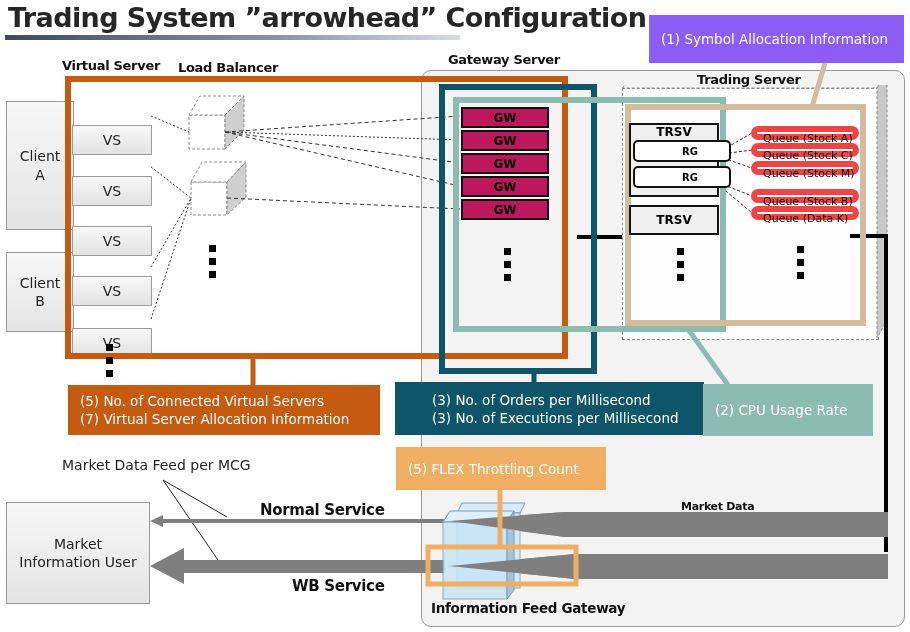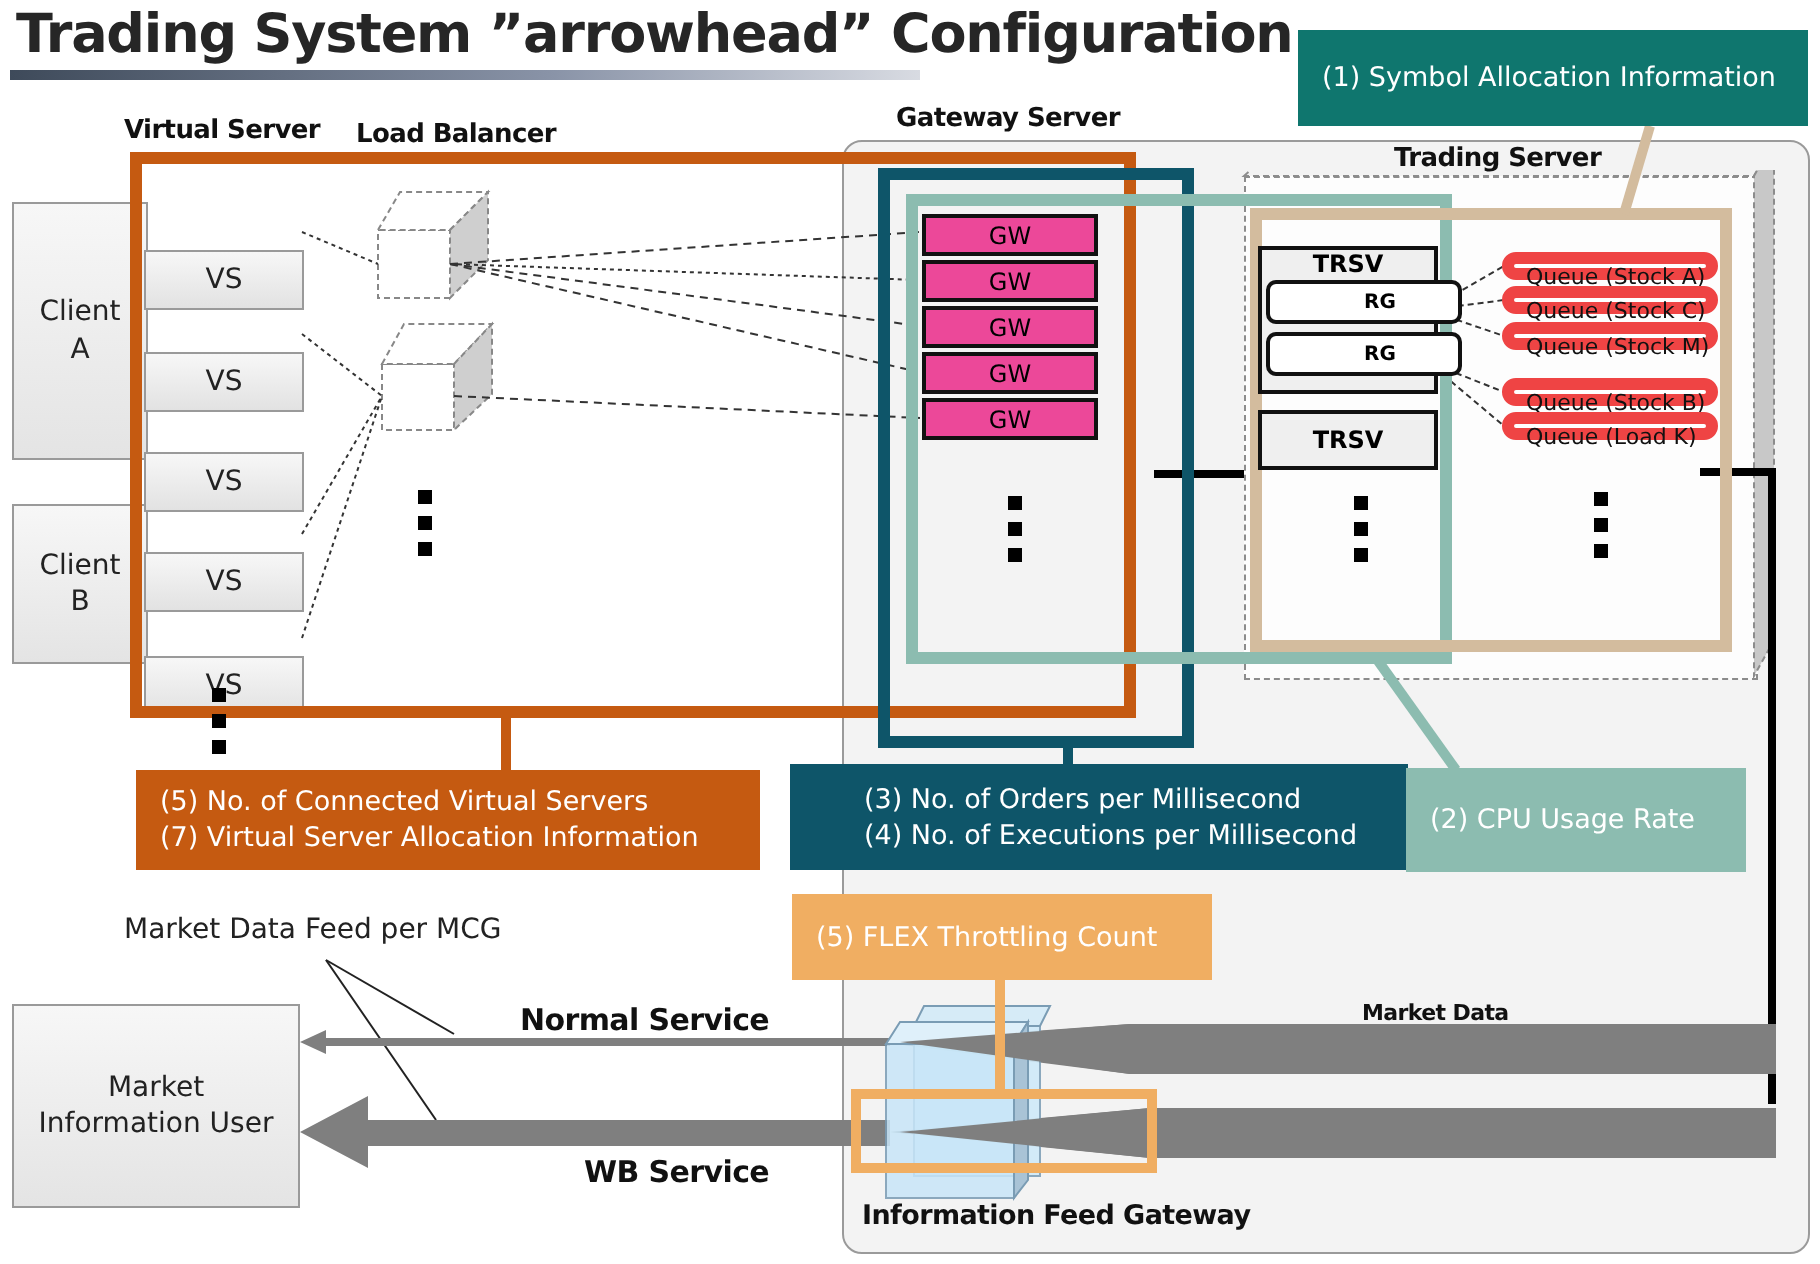--- a/index.html
+++ b/index.html
@@ -5,21 +5,21 @@
   html, body { margin:0; padding:0; background:#ffffff; }
   body { width:910px; height:632px; position:relative; overflow:hidden; font-family:"DejaVu Sans", sans-serif; }
   .abs { position:absolute; }
   .title { left:8px; top:2px; font-size:27px; font-weight:bold; color:#262626; letter-spacing:-0.6px; white-space:nowrap; }
   .title-bar { left:5px; top:35px; width:455px; height:5px; background:linear-gradient(to right,#3e4a5a,#8a94a8 60%,#d8dbe2); }
   .hdr { font-size:13px; font-weight:bold; color:#111; white-space:nowrap; letter-spacing:-0.3px; }
   .gw-panel { left:421px; top:70px; width:482px; height:555px; background:#f3f3f3; border:1px solid #9a9a9a; border-radius:10px; }
   .ts-box { left:622px; top:88px; width:255px; height:250px; border:1px dashed #8c8c8c; background:#fdfdfd; }
   .client { background:linear-gradient(#f7f7f7,#e4e4e4); border:1px solid #9a9a9a; font-size:14px; color:#222; text-align:center; display:flex; align-items:center; justify-content:center; line-height:1.3; }
   .vs { width:78px; height:28px; background:linear-gradient(#f7f7f7,#e2e2e2); border:1px solid #9a9a9a; font-size:14px; color:#222; display:flex; align-items:center; justify-content:center;margin-top:24px; }
-  .gw { width:84px; height:17px; background:#ec4899; border:2px solid #111; font-size:12px; font-weight:normal; display:flex; align-items:center; justify-content:center; }
+  .gw { width:84px; height:17px; background:#be185d; border:2px solid #111; font-size:12px; font-weight:bold; display:flex; align-items:center; justify-content:center; }
   .trsv-a { left:629px; top:123px; width:86px; height:70px; background:#efefef; border:2px solid #111; }
   .trsv-lbl { font-size:12px; font-weight:bold; text-align:center; }
   .rg { width:78px; height:18px; background:#fff; border:2px solid #111; border-radius:5px; font-size:10px; font-weight:bold; display:flex; align-items:center; justify-content:center;padding-left:16px; }
   .trsv-b { left:629px; top:205px; width:86px; height:26px; background:#efefef; border:2px solid #111; font-size:12px; font-weight:bold; display:flex; align-items:center; justify-content:center; }
   .queue { left:751px; width:108px; height:14px; border:6px solid #ef4444; border-radius:7px; background:#fff; font-size:11px; color:#111; line-height:14px; padding-left:6px; box-sizing:border-box; white-space:nowrap; }
   .callout { color:#fff; font-size:13.5px; line-height:18px; padding:0 12px; box-sizing:border-box; display:flex; flex-direction:column; justify-content:center; white-space:nowrap; }
   .miu { left:6px; top:502px; width:142px; height:100px; }
   .lbl-plain { font-size:14px; color:#222; white-space:nowrap; }
   .dot { width:7px; height:7px; background:#000; }
 </style>
@@ -142,21 +142,21 @@
   <div class="trsv-lbl">TRSV</div>
   <div class="rg" style="margin:1px 0 0 2px;">RG</div>
   <div class="rg" style="margin:4px 0 0 2px;">RG</div>
 </div>
 <div class="abs trsv-b">TRSV</div>
 
 <div class="abs queue" style="top:126px;">Queue (Stock A)</div>
 <div class="abs queue" style="top:143px;">Queue (Stock C)</div>
 <div class="abs queue" style="top:161px;">Queue (Stock M)</div>
 <div class="abs queue" style="top:189px;">Queue (Stock B)</div>
-<div class="abs queue" style="top:206px;">Queue (Load K)</div>
+<div class="abs queue" style="top:206px;">Queue (Data K)</div>
 
 <div>
   <div class="abs dot" style="left:209px;top:245px;"></div>
     <div class="abs dot" style="left:209px;top:258px;"></div>
     <div class="abs dot" style="left:209px;top:271px;"></div>
 </div>
 <div>
   <div class="abs dot" style="left:106px;top:344px;"></div>
     <div class="abs dot" style="left:106px;top:357px;"></div>
     <div class="abs dot" style="left:106px;top:370px;"></div>
@@ -170,30 +170,30 @@
   <div class="abs dot" style="left:677px;top:248px;"></div>
     <div class="abs dot" style="left:677px;top:261px;"></div>
     <div class="abs dot" style="left:677px;top:274px;"></div>
 </div>
 <div>
   <div class="abs dot" style="left:797px;top:246px;"></div>
     <div class="abs dot" style="left:797px;top:259px;"></div>
     <div class="abs dot" style="left:797px;top:272px;"></div>
 </div>
 
-<div class="abs callout" style="left:649px;top:15px;width:255px;height:48px;background:#0f766e;">
+<div class="abs callout" style="left:649px;top:15px;width:255px;height:48px;background:#8b5cf6;">
   <span>(1) Symbol Allocation Information</span>
 </div>
 <div class="abs callout" style="left:68px;top:385px;width:312px;height:50px;background:#c55a11;">
   <span>(5) No. of Connected Virtual Servers</span>
   <span>(7) Virtual Server Allocation Information</span>
 </div>
 <div class="abs callout" style="left:395px;top:382px;width:309px;height:53px;background:#0e5569;padding-left:37px;">
   <span>(3) No. of Orders per Millisecond</span>
-  <span>(4) No. of Executions per Millisecond</span>
+  <span>(3) No. of Executions per Millisecond</span>
 </div>
 <div class="abs callout" style="left:703px;top:384px;width:170px;height:52px;background:#8cbcb0;">
   <span>(2) CPU Usage Rate</span>
 </div>
 <div class="abs callout" style="left:396px;top:447px;width:210px;height:43px;background:#f0ae62;">
   <span>(5) FLEX Throttling Count</span>
 </div>
 
 <div class="abs lbl-plain" style="left:62px;top:457px;">Market Data Feed per MCG</div>
 <div class="abs hdr" style="left:260px;top:501px;font-size:15px;">Normal Service</div>

